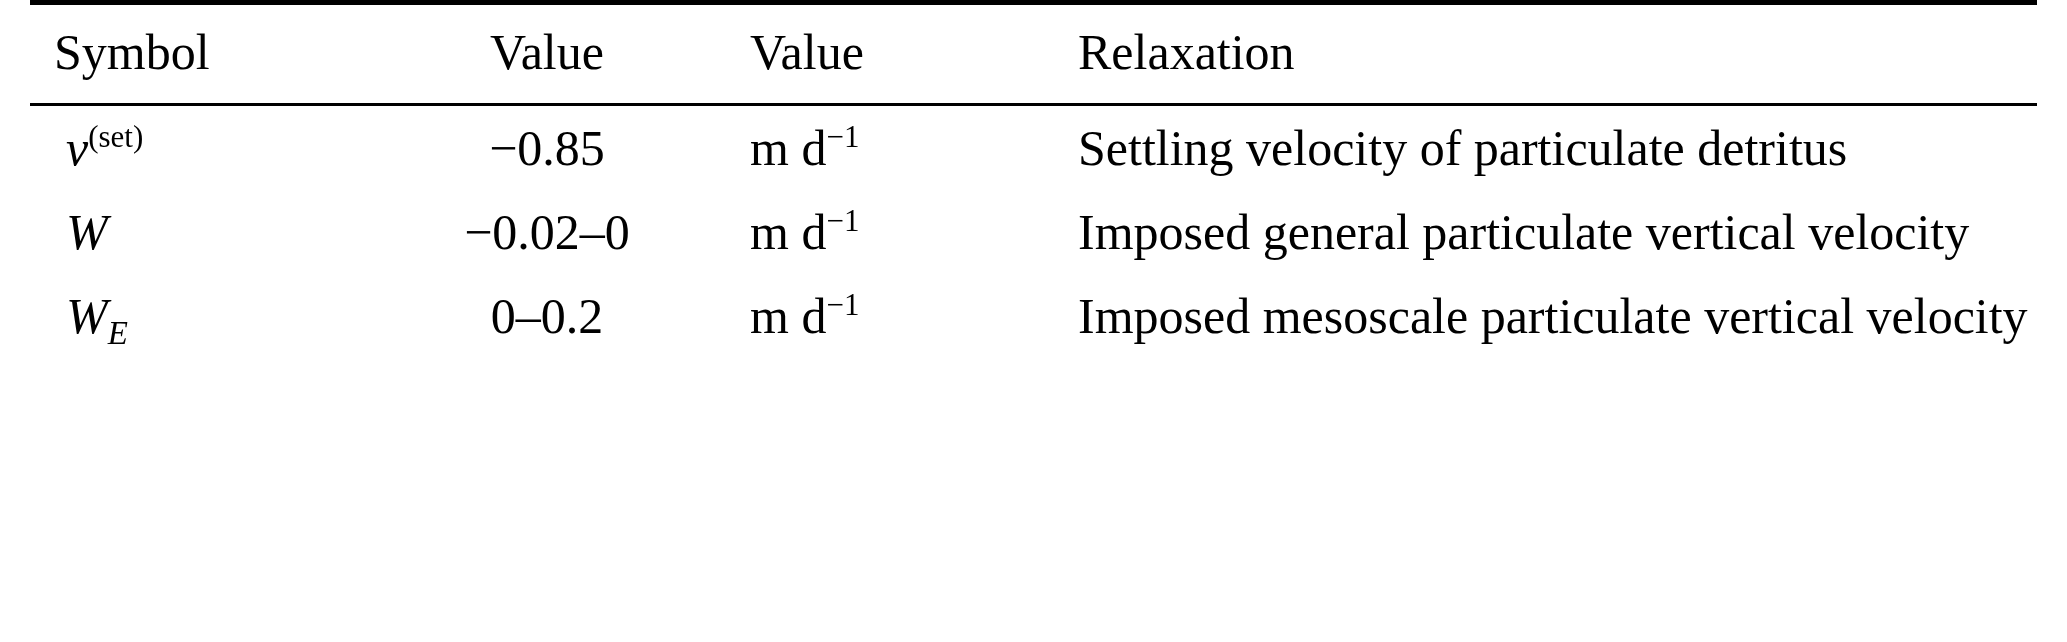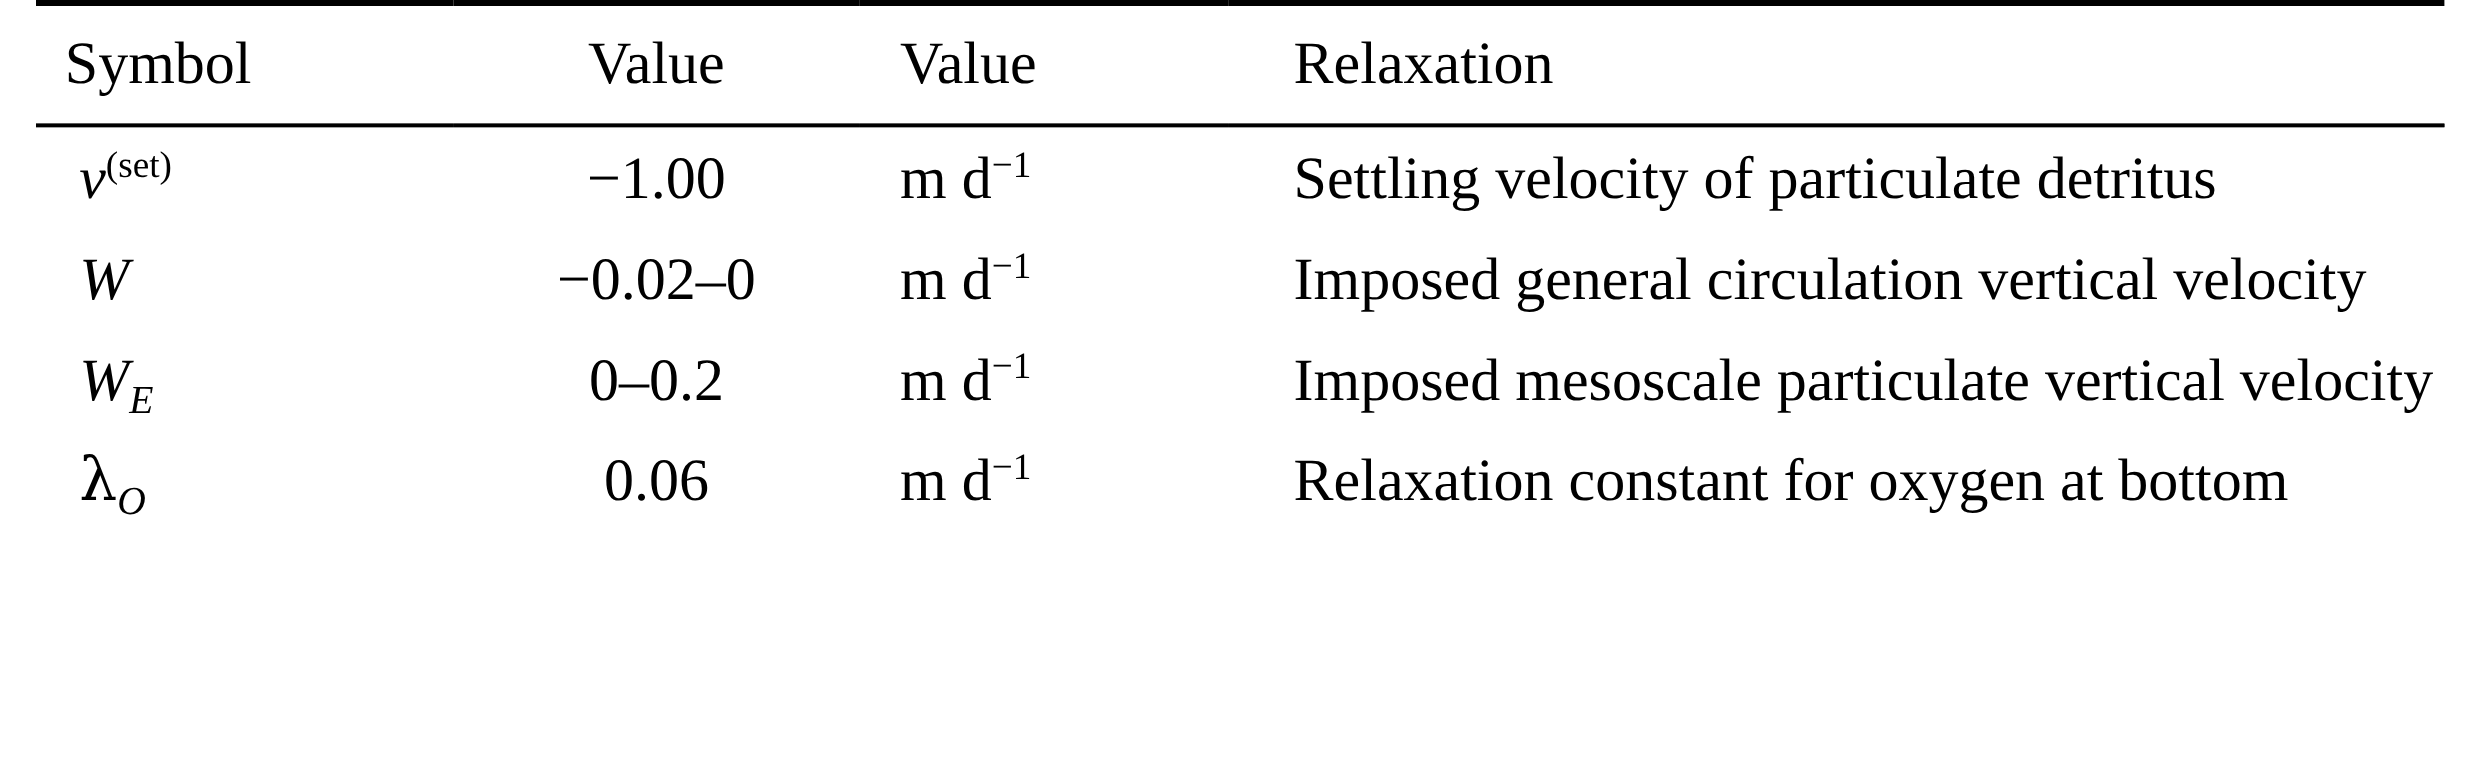--- a/index.html
+++ b/index.html
@@ -83,37 +83,31 @@
       <tr class="rule-top rule-mid">
         <th class="col-symbol">Symbol</th>
         <th class="col-value">Value</th>
         <th class="col-units">Value</th>
         <th class="col-description">Relaxation</th>
       </tr>
     </thead>
     <tbody>
         <tr>
           <td class="col-symbol"><span class="nowrap"><span class="math">v</span><span class="sup">(set)</span></span></td>
-          <td class="col-value">−1.00</td>
+          <td class="col-value">−0.85</td>
           <td class="col-units"><span class="nowrap"><span>m d</span><span class="unit-sup">−1</span></span></td>
           <td class="col-description">Settling velocity of particulate detritus</td>
         </tr>
         <tr>
           <td class="col-symbol"><span class="nowrap"><span class="math">W</span></span></td>
           <td class="col-value">−0.02–0</td>
           <td class="col-units"><span class="nowrap"><span>m d</span><span class="unit-sup">−1</span></span></td>
-          <td class="col-description">Imposed general circulation vertical velocity</td>
+          <td class="col-description">Imposed general particulate vertical velocity</td>
         </tr>
         <tr>
           <td class="col-symbol"><span class="nowrap"><span class="math">W</span><span class="sub">E</span></span></td>
           <td class="col-value">0–0.2</td>
           <td class="col-units"><span class="nowrap"><span>m d</span><span class="unit-sup">−1</span></span></td>
           <td class="col-description">Imposed mesoscale particulate vertical velocity</td>
         </tr>
-        <tr>
-          <td class="col-symbol"><span class="nowrap"><span class="greek">λ</span><span class="sub">O</span></span></td>
-          <td class="col-value">0.06</td>
-          <td class="col-units"><span class="nowrap"><span>m d</span><span class="unit-sup">−1</span></span></td>
-          <td class="col-description">Relaxation constant for oxygen at bottom</td>
-        </tr>
       </tbody>
   </table>
 </div>
 
 </body></html>

